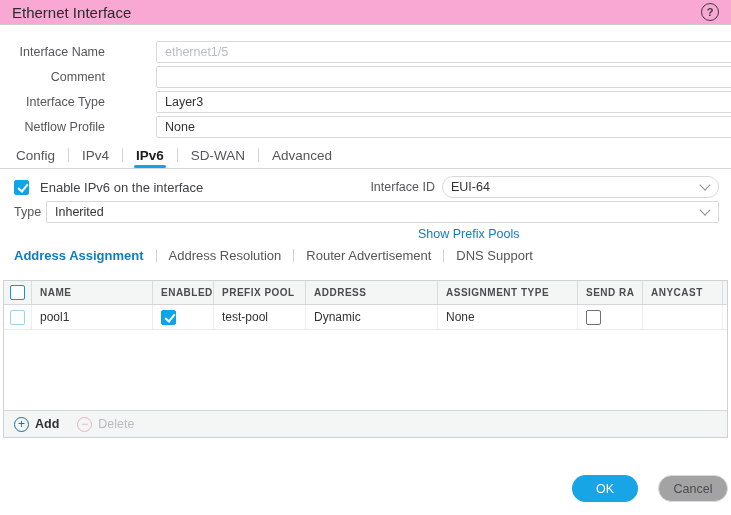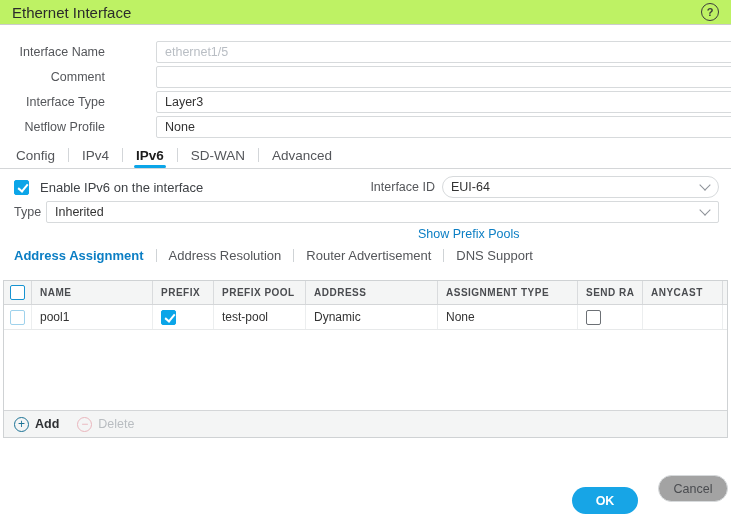--- a/index.html
+++ b/index.html
@@ -1,20 +1,20 @@
 <!DOCTYPE html>
 <html><head>
 <meta charset="utf-8">
 <style>
   html,body{margin:0;padding:0;background:#fff;}
   body{font-family:"Liberation Sans",sans-serif;-webkit-font-smoothing:antialiased;}
   .dialog{position:relative;width:731px;height:515px;background:#fff;overflow:hidden;}
 
   
-  .titlebar{position:absolute;left:0;top:0;width:731px;height:24px;background:#bef264;
+  .titlebar{position:absolute;left:0;top:0;width:731px;height:24px;background:#f9a8d4;
     border-bottom:1px solid #cccccc;display:flex;align-items:center;justify-content:space-between;
     padding:12px 12px;box-sizing:border-box;}
   .title{font-size:15px;color:#2b2b2b;}
   .help{width:16px;height:16px;border-radius:50%;border:1.4px solid #3c3c3c;color:#3c3c3c;
     font-size:11px;font-weight:bold;display:flex;align-items:center;justify-content:center;cursor:pointer;}
 
   
   .frow{position:absolute;left:0;display:flex;align-items:center;gap:44px;}
   .flabel{width:105px;text-align:right;font-size:12.5px;color:#54565a;margin-right:7px;flex:0 0 105px;}
   .tinput{width:654px;height:22px;border:1px solid #d7dadc;border-radius:2px;font-size:12.5px;
@@ -82,21 +82,21 @@
   .tool .circle{width:15px;height:15px;border-radius:50%;display:flex;align-items:center;
     justify-content:center;font-size:12px;line-height:13px;box-sizing:border-box;}
   .tool.add .circle{border:1.4px solid #1b7295;color:#1b7295;}
   .tool.add .tlabel{font-size:12.5px;color:#2e3033;font-weight:600;}
   .tool.delete .circle{border:1.4px solid #eab6bd;color:#eab6bd;}
   .tool.delete .tlabel{font-size:12.5px;color:#b9bdc1;}
 
   
   .btn{position:absolute;top:475px;height:27px;border-radius:14px;display:flex;align-items:center;
     justify-content:center;font-size:12.5px;cursor:pointer;box-sizing:border-box;}
-  .btn-ok{left:572px;width:66px;background:#17a5e6;color:#fff;font-weight:700;margin-top:12px;}
+  .btn-ok{left:572px;width:66px;background:#17a5e6;color:#fff;font-weight:400;}
   .btn-cancel{left:658px;width:70px;background:#a3a3a3;border:1px solid #d7dadc;color:#4a4c50;}
 </style>
 </head>
 <body>
 
 <div class="dialog">
 
   <div class="titlebar">
     <div class="title">Ethernet Interface</div>
     <div class="help">?</div>
@@ -169,21 +169,21 @@
     <div class="subsep"></div>
     <div class="subtab">DNS Support</div>
   </div>
 
   <div class="table">
     <div class="tgrid thead">
       <div class="th cbcell">
         <span class="checkbox blueborder"></span>
       </div>
       <div class="th">NAME</div>
-      <div class="th">PREFIX</div>
+      <div class="th">ENABLED</div>
       <div class="th">PREFIX POOL</div>
       <div class="th">ADDRESS</div>
       <div class="th">ASSIGNMENT TYPE</div>
       <div class="th">SEND RA</div>
       <div class="th">ANYCAST</div>
       <div class="th"></div>
     </div>
 
     <div class="tgrid trow">
       <div class="td cbcell">

